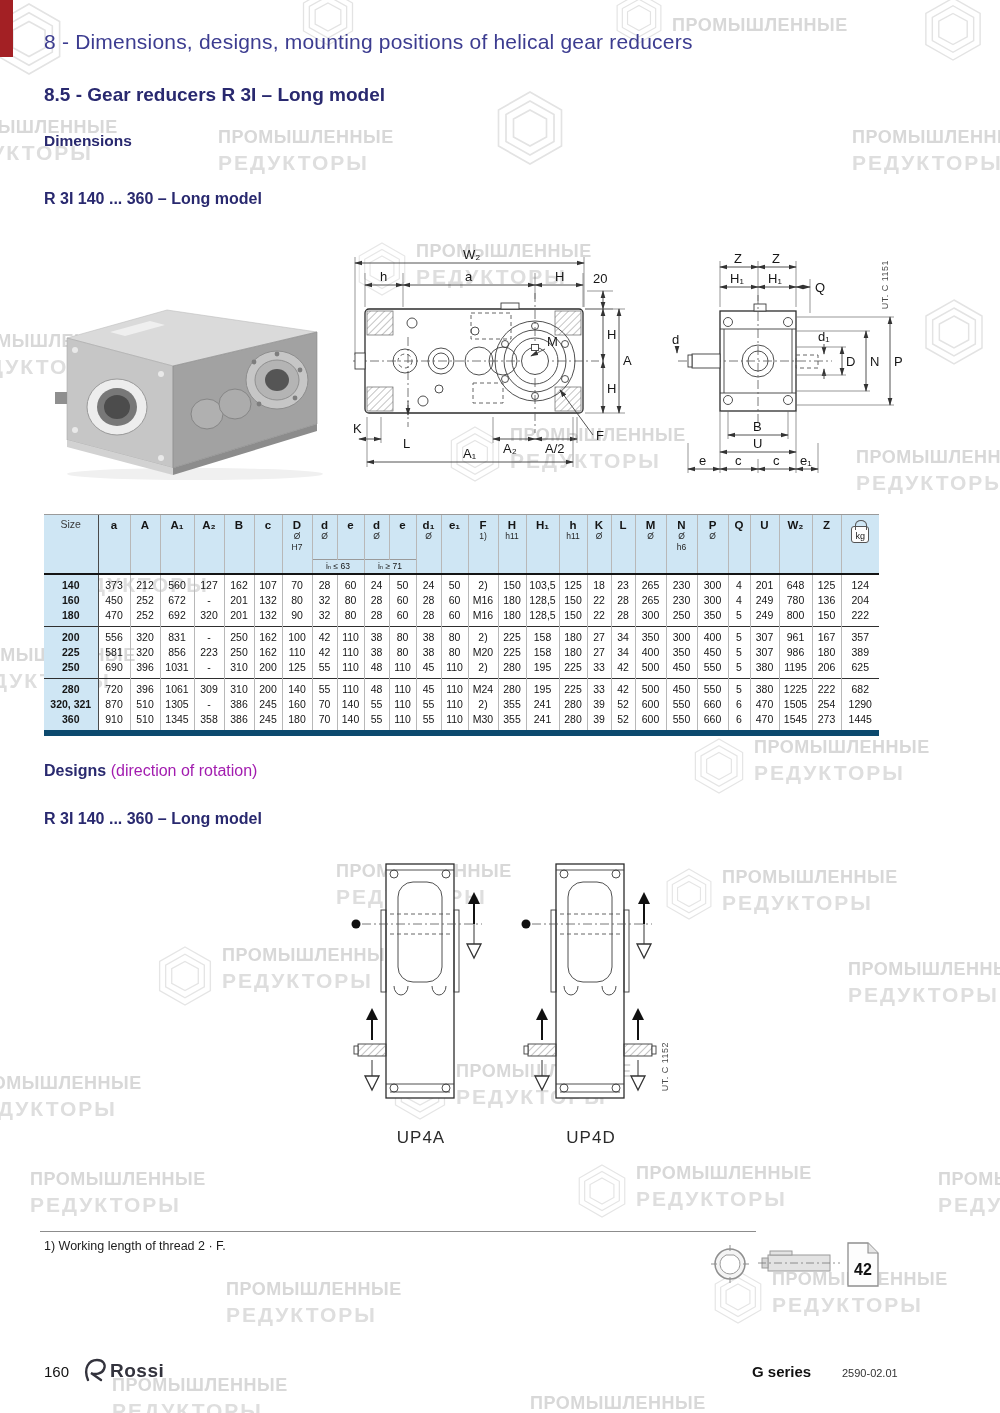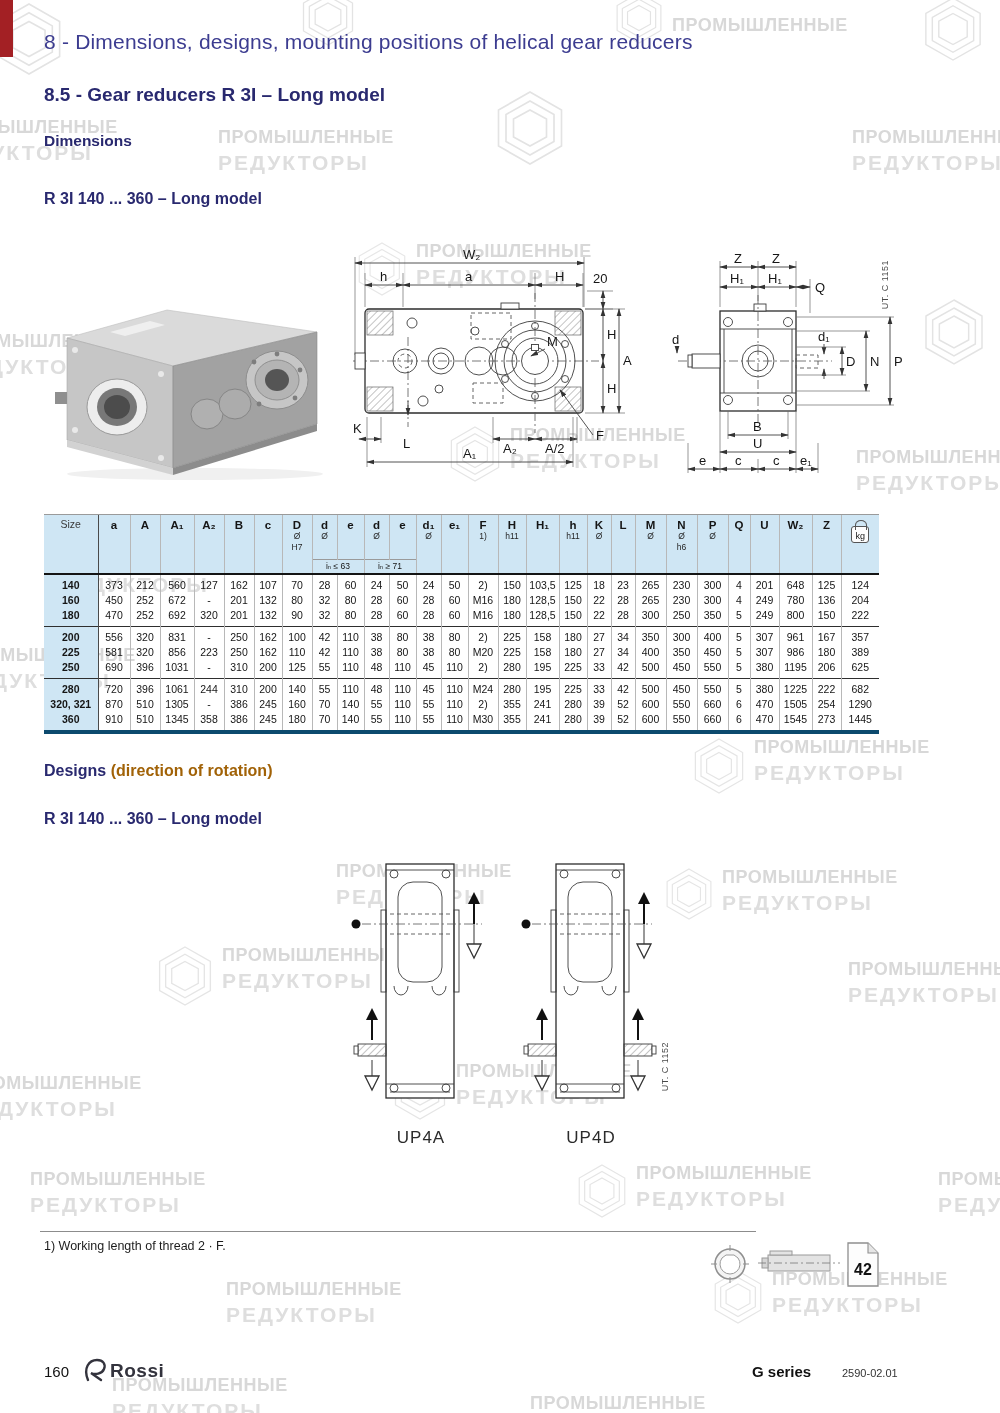--- a/index.html
+++ b/index.html
@@ -9,41 +9,41 @@
   
   .wm{position:absolute;display:flex;align-items:flex-start;gap:8px;color:#d8d8d8;
       font-weight:bold;line-height:1.3;white-space:nowrap;user-select:none;}
   .wm .t1{font-size:18px;letter-spacing:.5px;}
   .wm .t2{font-size:21px;letter-spacing:2px;color:#dedede;}
   .wmx{flex:0 0 auto;}
   
   .h1{left:44px;top:30px;font-size:21px;font-weight:500;color:#3c3c90;letter-spacing:.2px;}
   .h2{left:44px;top:84px;font-size:19px;font-weight:bold;color:#29296f;}
   .h3{font-size:15.5px;font-weight:bold;color:#29296f;text-align:right;}
-  .hnote{font-weight:bold;color:#a16207;}
+  .hnote{font-weight:normal;color:#a21caf;}
   .redtab{left:0;top:0;width:13px;height:57px;background:#a32024;}
   
   #dim-table{position:absolute;left:44px;top:514px;border-collapse:collapse;table-layout:fixed;
              font-size:10.5px;color:#151515;}
   #dim-table th,#dim-table td{border-left:1px solid #b8b8b8;text-align:center;padding:0;margin:0;}
   #dim-table .c0{border-left:none;}
   #dim-table .c1{border-left:1.5px solid #4a4a4a;}
   #dim-table thead th{background:#cfe6f4;vertical-align:top;border-top:1px solid #9a9a9a;}
   #dim-table .hr1{height:45px;}
   #dim-table .hr1 th{padding-top:4px;}
   #dim-table .hr2{height:14px;}
   #dim-table .hr2 th{vertical-align:bottom;font-size:8.5px;font-weight:normal;padding-bottom:2px;}
   #dim-table .hl{font-weight:bold;font-size:11.5px;line-height:1.05;}
   #dim-table .c0 .hl{font-weight:normal;font-size:10.5px;color:#3a3a3a;}
   #dim-table .hs{font-weight:normal;font-size:8.5px;line-height:1.3;color:#262626;}
   #dim-table td{height:15px;background:transparent;}
   #dim-table td.size{background:#cfe6f4;font-weight:bold;}
   #dim-table .g0 tr:first-child td{border-top:2px solid #141414;}
   #dim-table .g1 tr:first-child td,#dim-table .g2 tr:first-child td{border-top:1px solid #2e2e2e;}
-  #dim-table .g2 tr:last-child td{border-bottom:4px solid #0c4a6e;}
+  #dim-table .g2 tr:last-child td{border-bottom:6px solid #0c4a6e;}
   #dim-table tbody tr:first-child td{padding-top:3px;}
   #dim-table tbody tr:last-child td{padding-bottom:3px;}
   .kgicon{display:inline-block;margin-top:7px;padding:4px 3px 1px;border:1.2px solid #555;
           border-radius:3px;font-size:9px;font-weight:normal;position:relative;background:#fdfdfd;}
   .kgicon::before{content:"";position:absolute;top:-7px;left:50%;margin-left:-5px;width:10px;height:9px;
           border:1.5px solid #555;border-bottom:none;border-radius:50% 50% 0 0;}
   
   .ol{fill:#fff;stroke:#2d2d2d;stroke-width:1.3;}
   .tl{fill:none;stroke:#3c3c3c;stroke-width:.9;}
   .tlw{fill:#fff;stroke:#3c3c3c;stroke-width:.9;}
@@ -757,21 +757,21 @@
         <td class="c26">206</td>
         <td class="c27">625</td>
       </tr>
     </tbody>
     <tbody class="g2">
       <tr>
         <td class="c0 size">280</td>
         <td class="c1">720</td>
         <td class="c2">396</td>
         <td class="c3">1061</td>
-        <td class="c4">244</td>
+        <td class="c4">309</td>
         <td class="c5">310</td>
         <td class="c6">200</td>
         <td class="c7">140</td>
         <td class="c8">55</td>
         <td class="c9">110</td>
         <td class="c10">48</td>
         <td class="c11">110</td>
         <td class="c12">45</td>
         <td class="c13">110</td>
         <td class="c14">M24</td>

